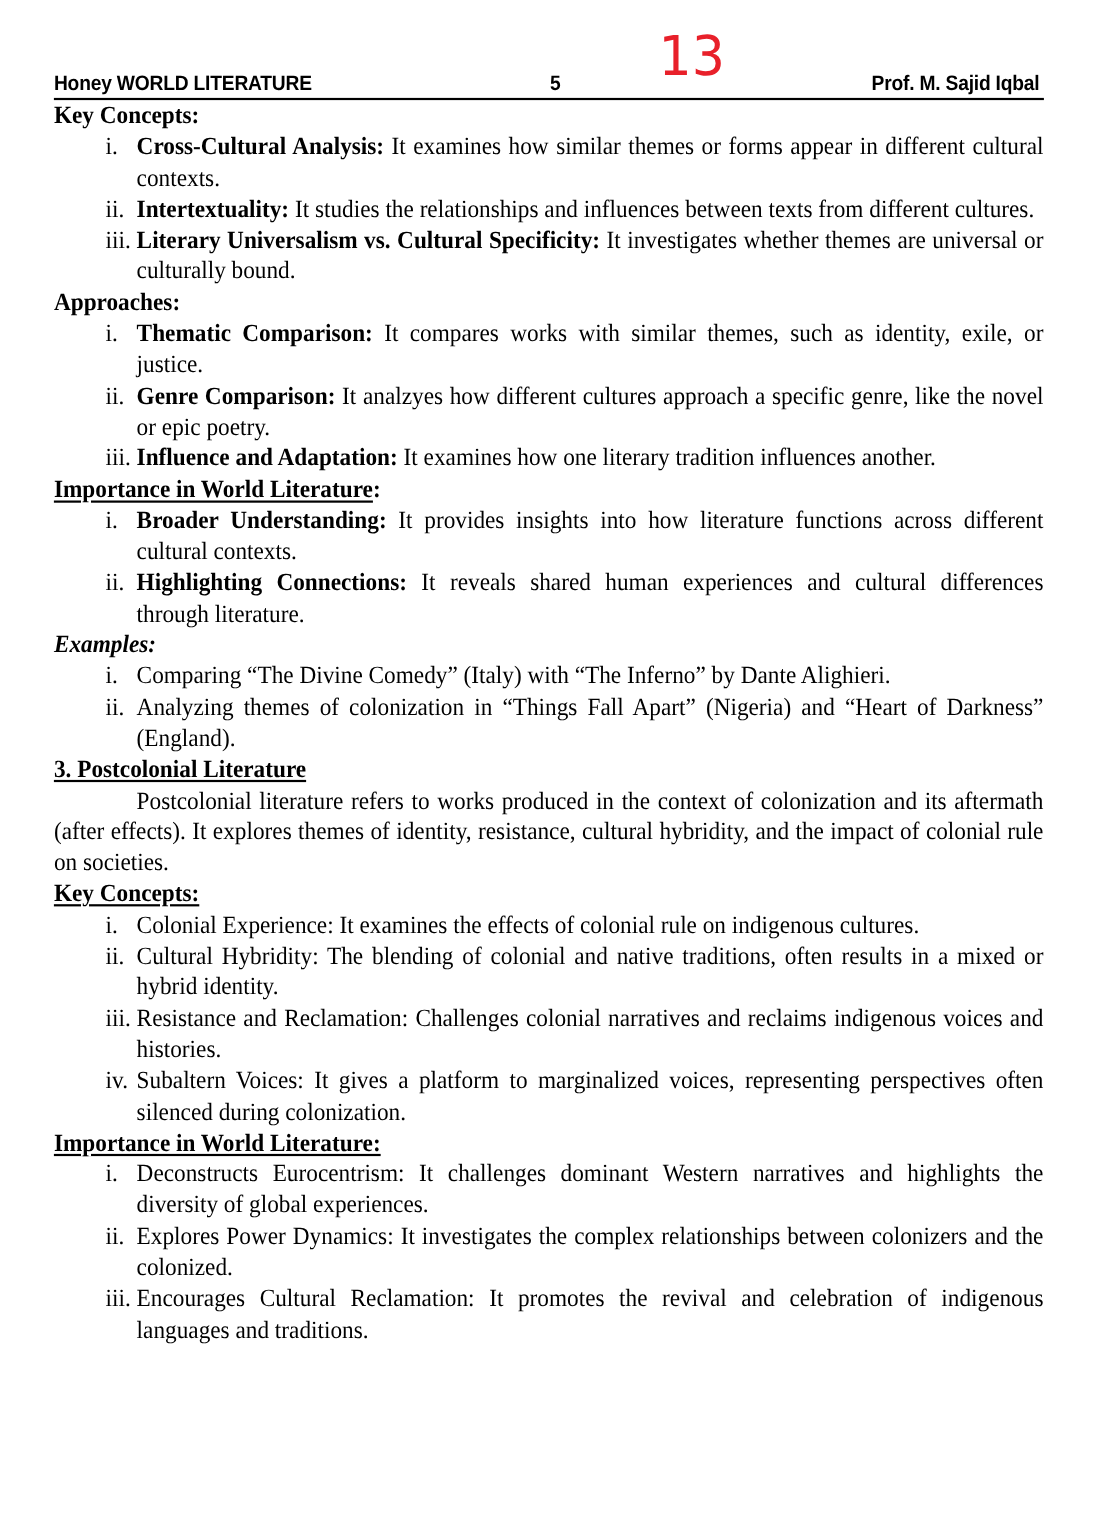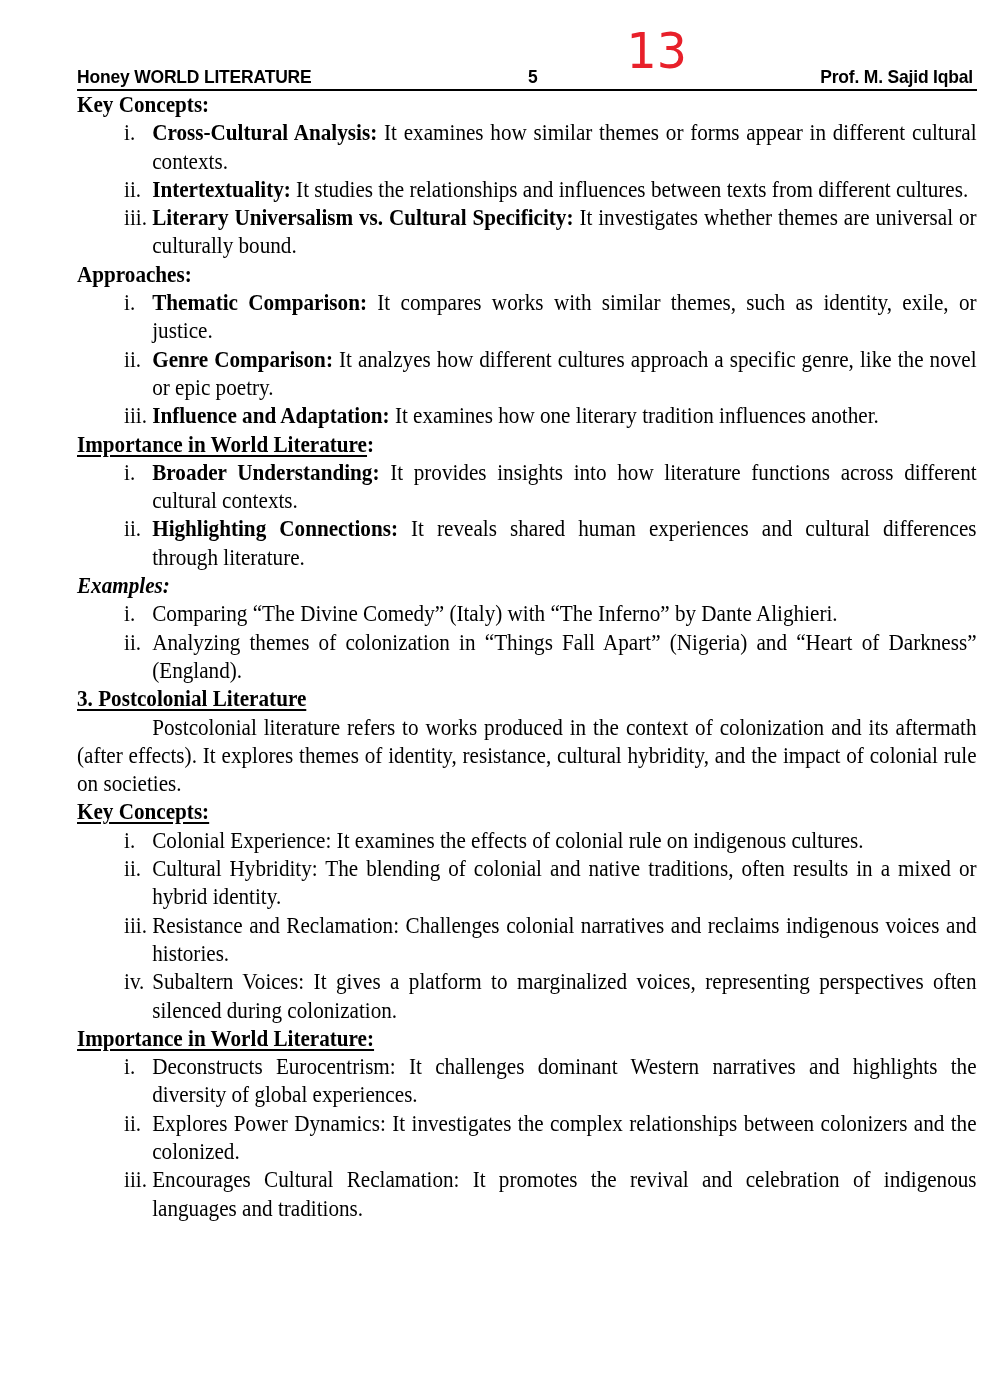--- a/index.html
+++ b/index.html
@@ -1,17 +1,17 @@
 <!DOCTYPE html>
 <html><head>
   <meta charset="utf-8">
   <style>
     html, body { margin: 0; padding: 0; background: #ffffff; }
     body { width: 1002px; height: 1388px; position: relative; overflow: hidden; color: #000; }
-    .page { position: absolute; left: 49px; top: 0; width: 900px; margin-left: 28px; }
+    .page { position: absolute; left: 49px; top: 0; width: 900px; }
     .header { position: relative; height: 89px; border-bottom: 2.5px solid #000; }
     .hdr { position: absolute; bottom: 1px; font-family: "Liberation Sans", sans-serif; font-weight: bold; font-size: 19px; letter-spacing: -0.2px; transform: scaleX(0.92); transform-origin: left bottom; }
     .hdr-left { left: 0; }
     .hdr-mid { left: 451px; }
     .hdr-right { right: 4px; transform-origin: right bottom; }
     .page-no { position: absolute; left: 548px; top: 22px; font-family: "DejaVu Sans", sans-serif; font-size: 50px; line-height: 58px; color: #e8202a; transform: scaleX(0.95); }
     .content { font-family: "Liberation Serif", serif; font-size: 22.5px; line-height: 28.3px; transform: scaleX(0.94); transform-origin: left top; width: 957px; }
     .heading { font-weight: bold; }
     .heading.u { text-decoration: underline; text-decoration-thickness: 2px; text-underline-offset: 3px; }
     .heading.i { font-style: italic; }

